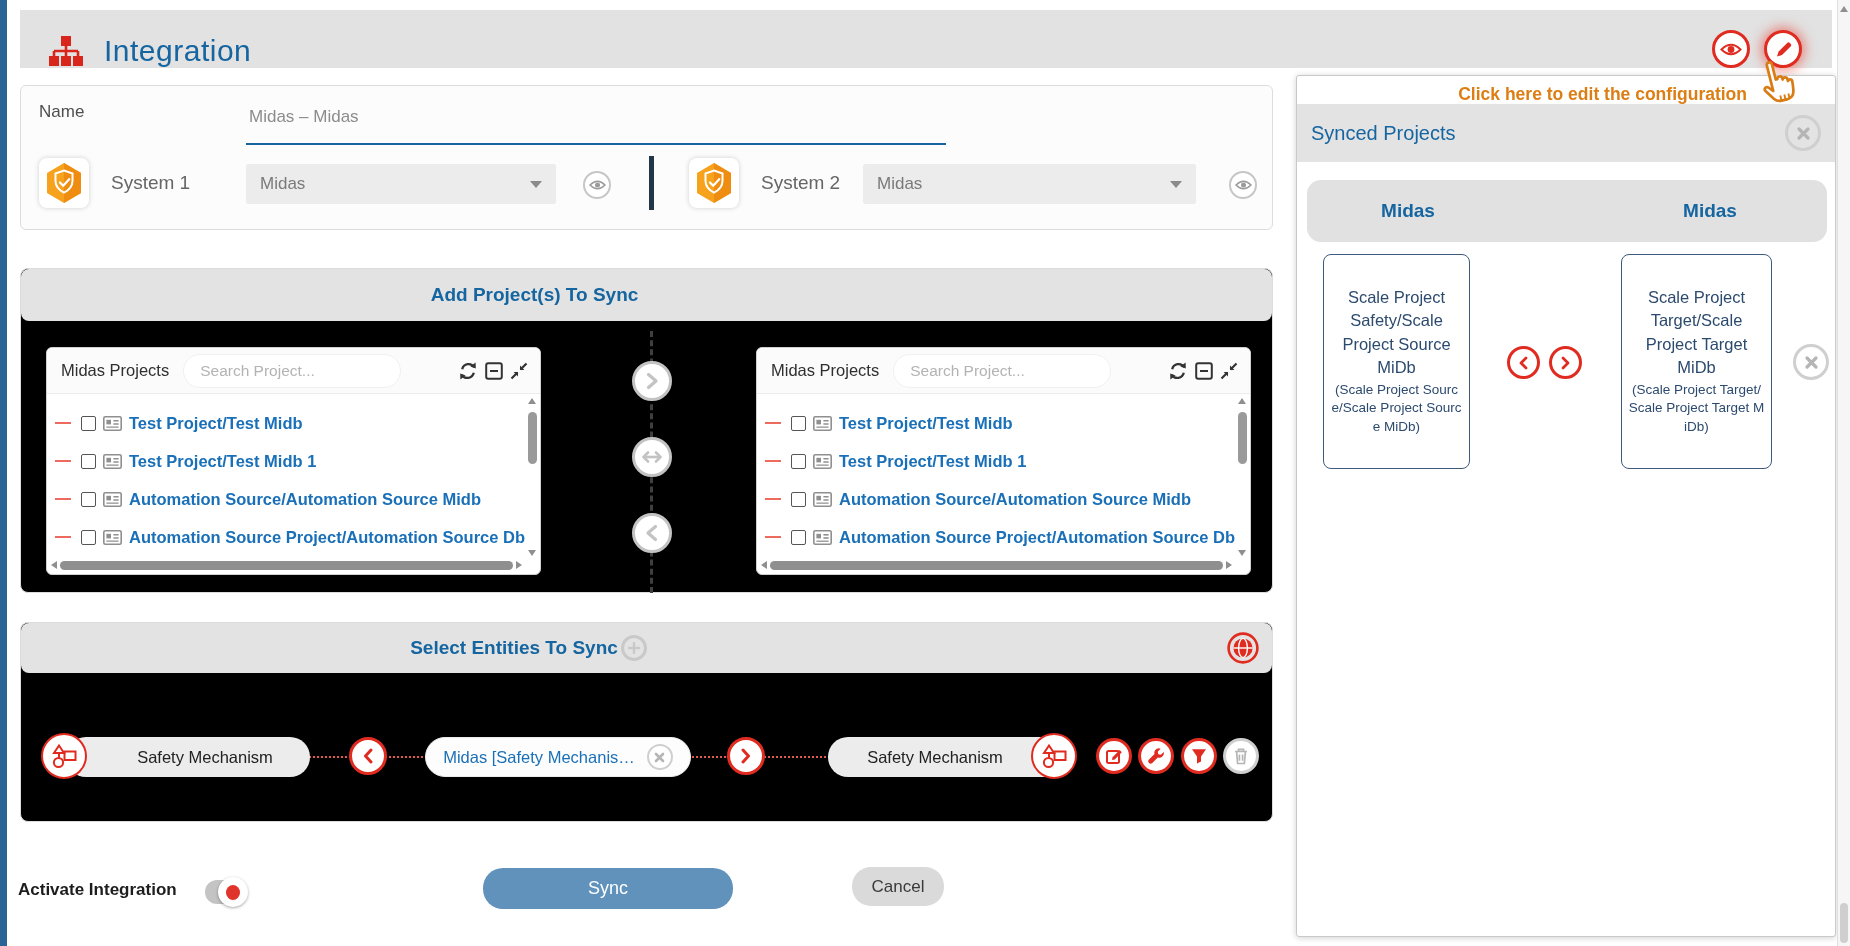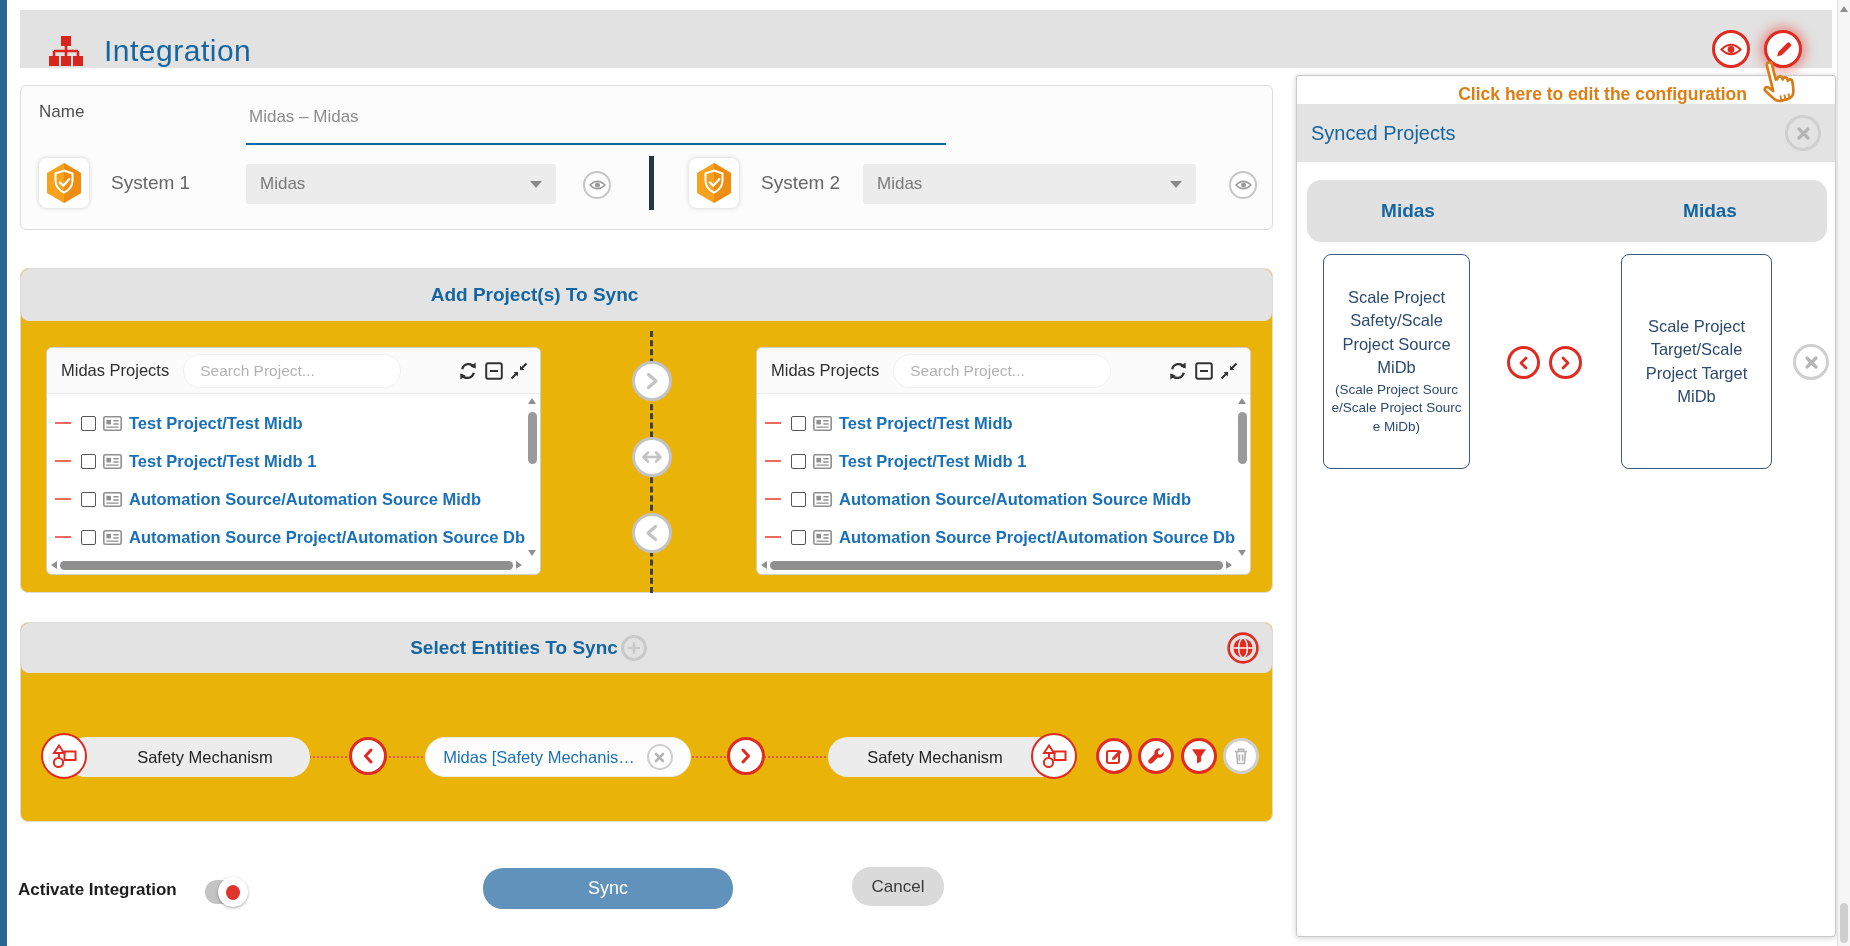--- a/index.html
+++ b/index.html
@@ -42,21 +42,21 @@
   .sys-select { position:absolute; top:78px; height:40px; background:#ececec; border-radius:2px;
                 display:flex; align-items:center; padding:0 14px; font-size:17px; color:#7a7a7a; cursor:pointer; }
   .sys-select.sel1 { left:225px; width:310px; } .sys-select.sel2 { left:842px; width:333px; }
   .caret { margin-left:auto; width:0; height:0; border-left:6px solid transparent; border-right:6px solid transparent; border-top:7px solid #8a8a8a; }
   .eye-btn { position:absolute; top:85px; width:28px; height:28px; border:2px solid #c6c6c6; border-radius:50%;
              display:flex; align-items:center; justify-content:center; background:#fff; cursor:pointer; }
   .eye-btn.e1 { left:562px; } .eye-btn.e2 { left:1208px; }
   .v-divider { position:absolute; left:628px; top:70px; width:5px; height:54px; background:#233648; }
 
   
-  .sec-card { position:absolute; left:20px; width:1253px; background:#eab308; border:1px solid #dcdcdc; border-radius:8px; }
+  .sec-card { position:absolute; left:20px; width:1253px; background:#000000; border:1px solid #dcdcdc; border-radius:8px; }
   .proj-card { top:268px; height:325px; }
   .ent-card  { top:622px; height:200px; }
   .section-bar { position:absolute; left:0; top:0; width:100%; background:#e3e3e3; border-radius:8px;
                  display:flex; align-items:center; justify-content:center; }
   .proj-card .section-bar { height:52px; }
   .ent-card  .section-bar { height:50px; }
   .section-title { color:#1565a0; font-weight:700; font-size:19px; }
   .proj-card .section-title { transform:translateX(-112px); }
   .ent-title-wrap { display:flex; align-items:center; gap:3px; transform:translateX(-118px); }
 
@@ -586,20 +586,21 @@
           <polyline points="8,2 3,7 8,12" fill="none" stroke="#e02b20" stroke-width="2.8" stroke-linecap="round" stroke-linejoin="round"></polyline>
         </svg>
     </div>
     <div class="sync-chev sy-r">
       <svg width="11" height="14" viewBox="0 0 11 14">
           <polyline points="3,2 8,7 3,12" fill="none" stroke="#e02b20" stroke-width="2.8" stroke-linecap="round" stroke-linejoin="round"></polyline>
         </svg>
     </div>
     <div class="sync-card sc-tgt">
       <span class="sc-title">Scale Project Target/Scale Project Target MiDb</span>
+      <span class="sc-sub">(Scale Project Target/Scale Project Target MiDb)</span>
     </div>
     <span class="x-md sync-x">
       <svg width="15" height="15" viewBox="0 0 15 15">
           <path d="M3 3 L12 12 M12 3 L3 12" stroke="#b5b5b5" stroke-width="3.2" stroke-linecap="round"></path>
         </svg>
     </span>
   </aside>
 
   <div class="scroll-strip">
     <span class="scroll-up"></span>

